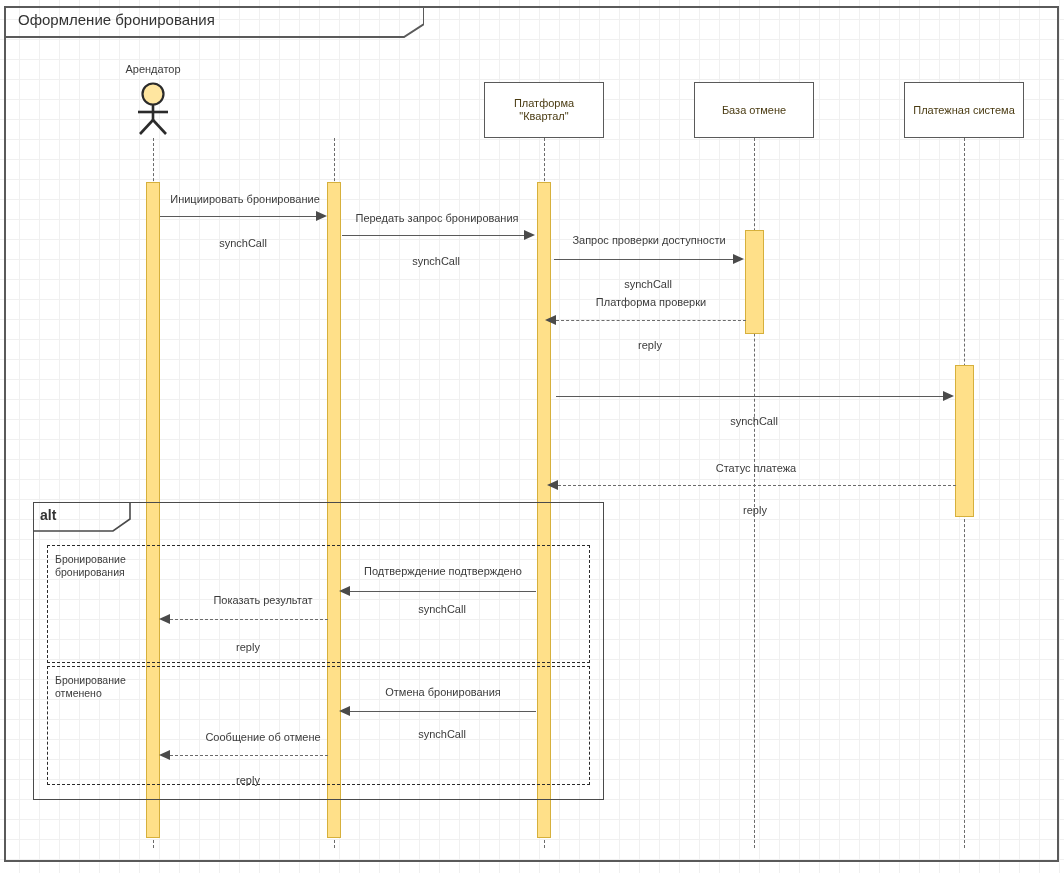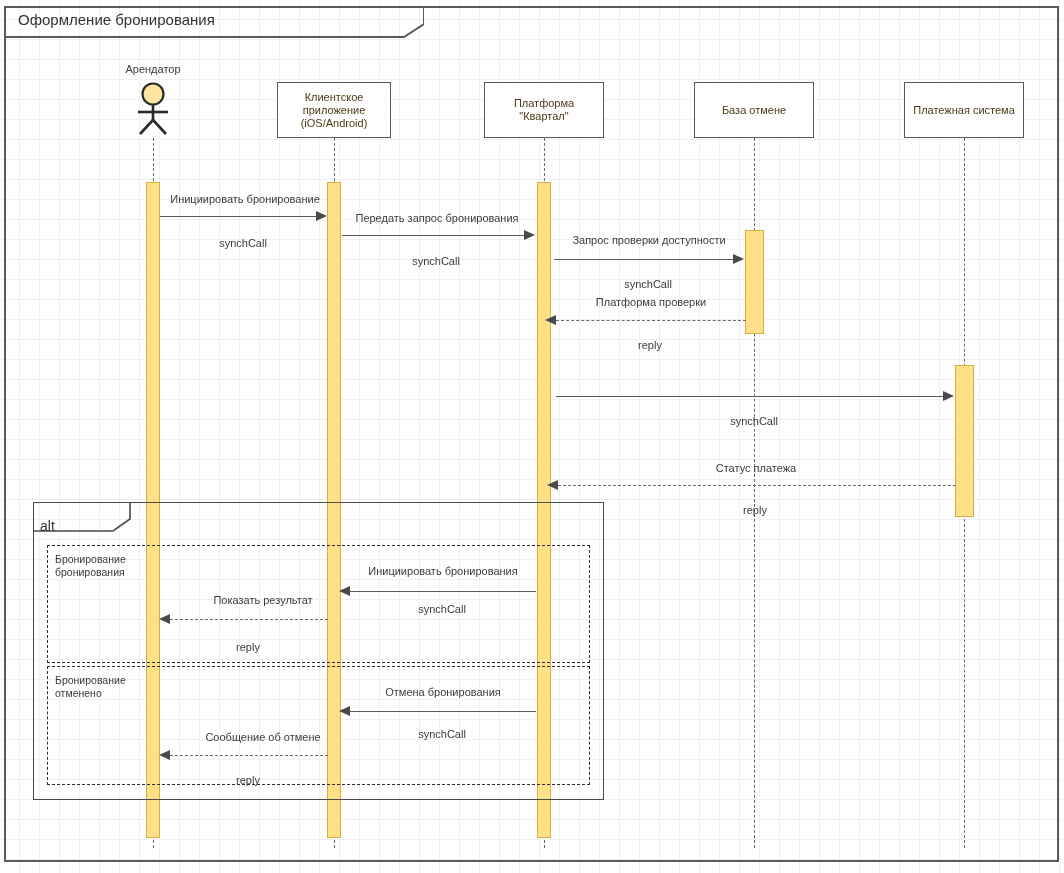--- a/index.html
+++ b/index.html
@@ -140,23 +140,20 @@
       <circle cx="22" cy="12" r="10.5" fill="#ffe6a0" stroke="#2b2b2b" stroke-width="2.2"></circle>
       <line x1="22" y1="23" x2="22" y2="40" stroke="#2b2b2b" stroke-width="2.6"></line>
       <line x1="7" y1="30" x2="37" y2="30" stroke="#2b2b2b" stroke-width="2.6"></line>
       <line x1="22" y1="38" x2="9" y2="52" stroke="#2b2b2b" stroke-width="2.6"></line>
       <line x1="22" y1="38" x2="35" y2="52" stroke="#2b2b2b" stroke-width="2.6"></line>
     </svg>
   </div>
   <div class="abs lifeline-dash" style="left:153px; top:138px; height:710px;"></div>
   <div class="abs activation" style="left:146px; top:182px; height:656px;"></div>
 
-  <div class="abs lifebox" style="left:277px; top:82px; width:114px; height:56px;">
-    <span>Клиентское приложение (iOS/Android)</span>
-  </div>
   <div class="abs lifeline-dash" style="left:334px; top:138px; height:710px;"></div>
   <div class="abs activation" style="left:327px; top:182px; height:656px;"></div>
 
   <div class="abs lifebox" style="left:484px; top:82px; width:120px; height:56px;">
     <span>Платформа "Квартал"</span>
   </div>
   <div class="abs lifeline-dash" style="left:544px; top:138px; height:710px;"></div>
   <div class="abs activation" style="left:537px; top:182px; height:656px;"></div>
 
   <div class="abs lifebox" style="left:694px; top:82px; width:120px; height:56px;">
@@ -199,26 +196,26 @@
   <div class="abs msg-line dotted" style="left:558px; top:485px; width:398px;"></div>
   <div class="abs arrowhead left" style="left:547px; top:480px;"></div>
   <div class="abs msg-sub" style="left:558px; top:498px; width:394px;">reply</div>
 
   <div id="altframe" class="abs" style="left:33px; top:502px; width:571px; height:298px;"></div>
   <div id="alt-tab-wrap" class="abs" style="left:33px; top:502px; width:98px; height:30px;">
     <svg width="98" height="30" viewBox="0 0 98 30" preserveAspectRatio="none">
       <path d="M 0 0 L 97 0 L 97 17 L 80 29 L 0 29" fill="none" stroke="#4a4a4a" stroke-width="1.6"></path>
     </svg>
   </div>
-  <div id="alt-label" class="abs" style="left:40px; top:518px;">alt</div>
+  <div id="alt-label" class="abs" style="left:40px; top:507px;font-weight:bold;">alt</div>
 
   <div class="abs alt-region" style="left:47px; top:545px; width:543px; height:118px;"></div>
   <div class="abs alt-guard" style="left:55px; top:553px; width:110px;">Бронирование бронирования</div>
 
-  <div class="abs msg-label" style="left:350px; top:565px; width:186px;">Инициировать бронирования</div>
+  <div class="abs msg-label" style="left:350px; top:565px; width:186px;">Подтверждение подтверждено</div>
   <div class="abs msg-line" style="left:350px; top:591px; width:186px;"></div>
   <div class="abs arrowhead left" style="left:339px; top:586px;"></div>
   <div class="abs msg-sub" style="left:350px; top:597px; width:184px;">synchCall</div>
 
   <div class="abs msg-label" style="left:170px; top:594px; width:186px;">Показать результат</div>
   <div class="abs msg-line dotted" style="left:170px; top:619px; width:158px;"></div>
   <div class="abs arrowhead left" style="left:159px; top:614px;"></div>
   <div class="abs msg-sub" style="left:170px; top:635px; width:156px;">reply</div>
 
   <div class="abs alt-region" style="left:47px; top:666px; width:543px; height:119px;"></div>

